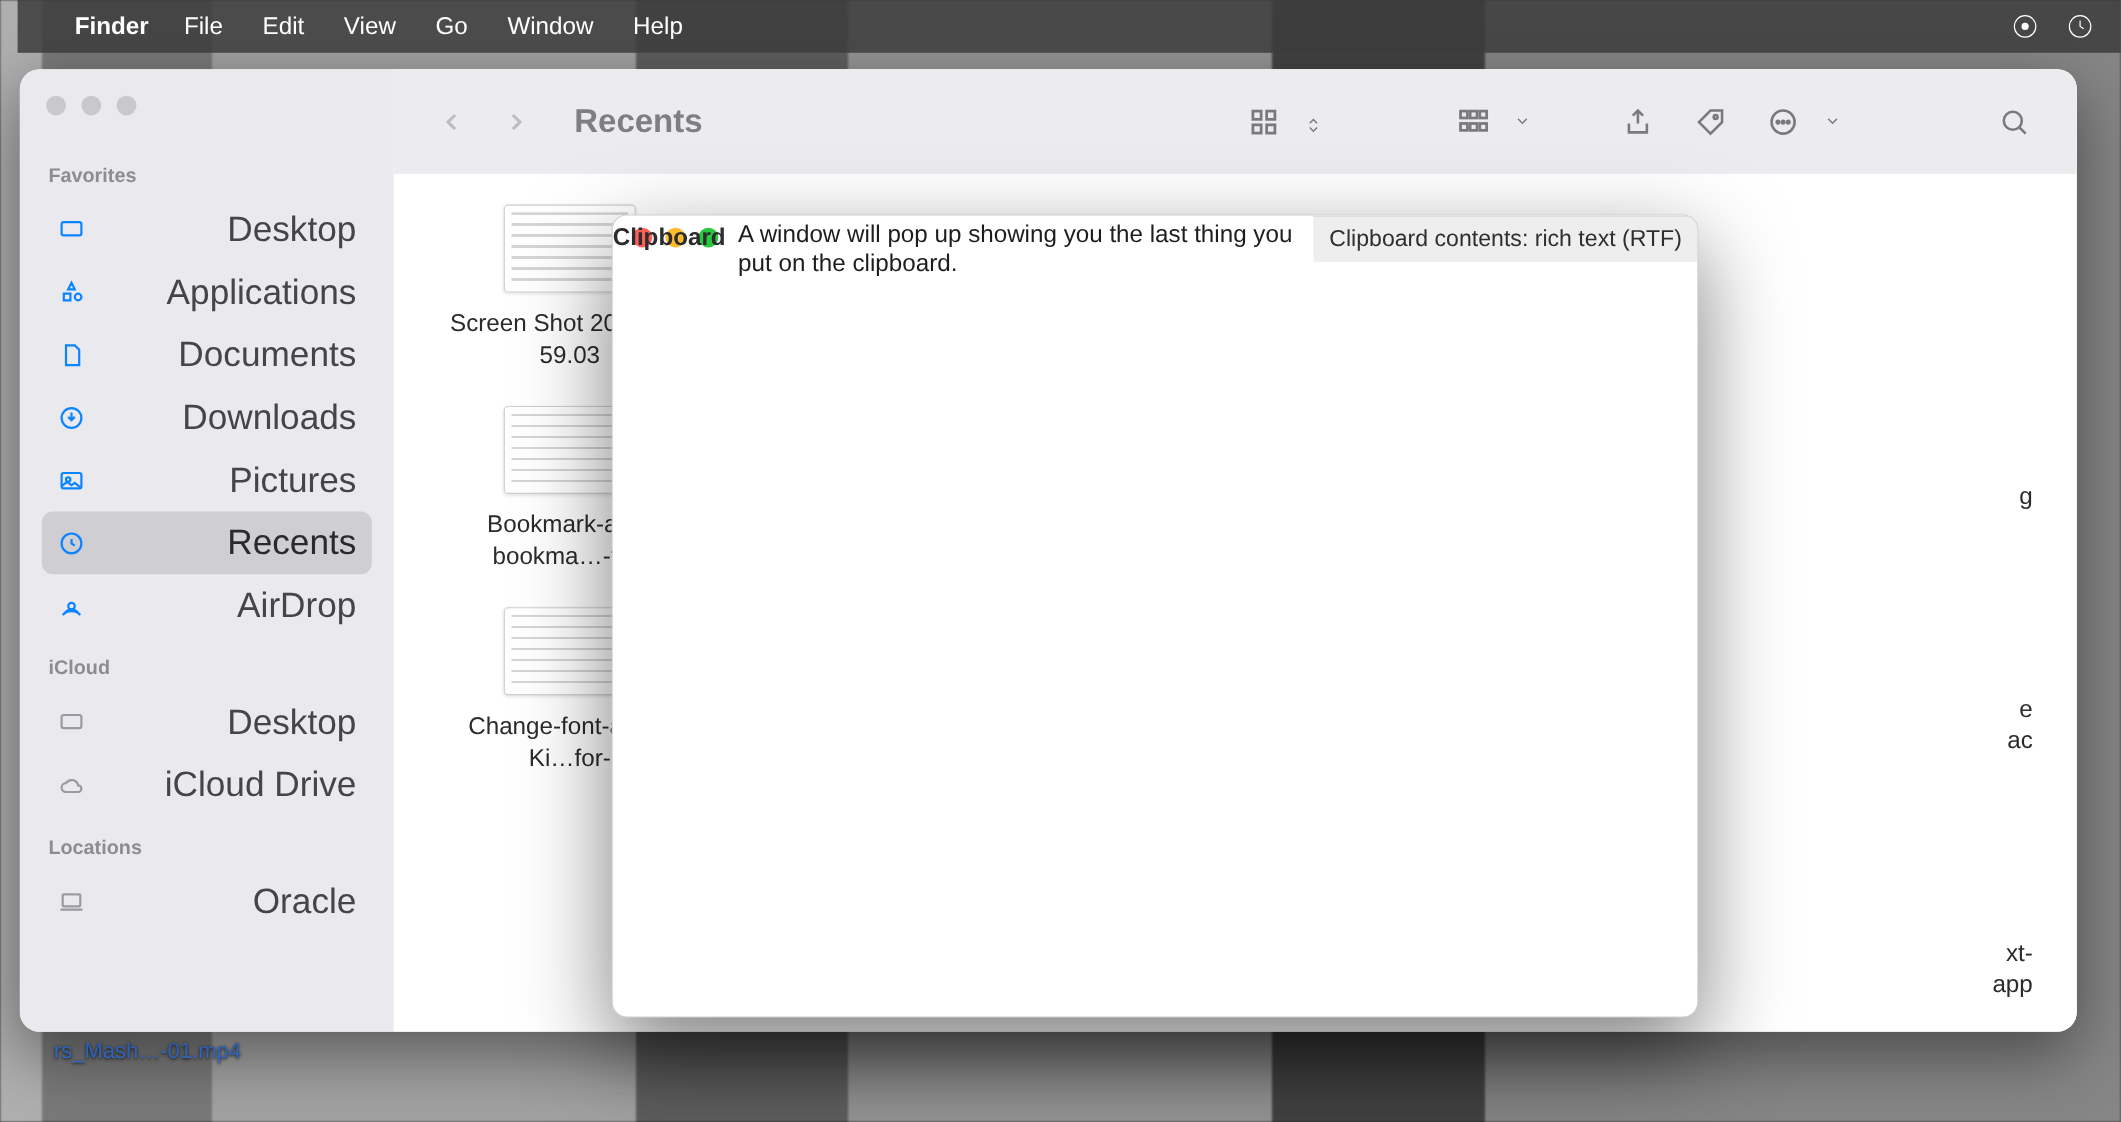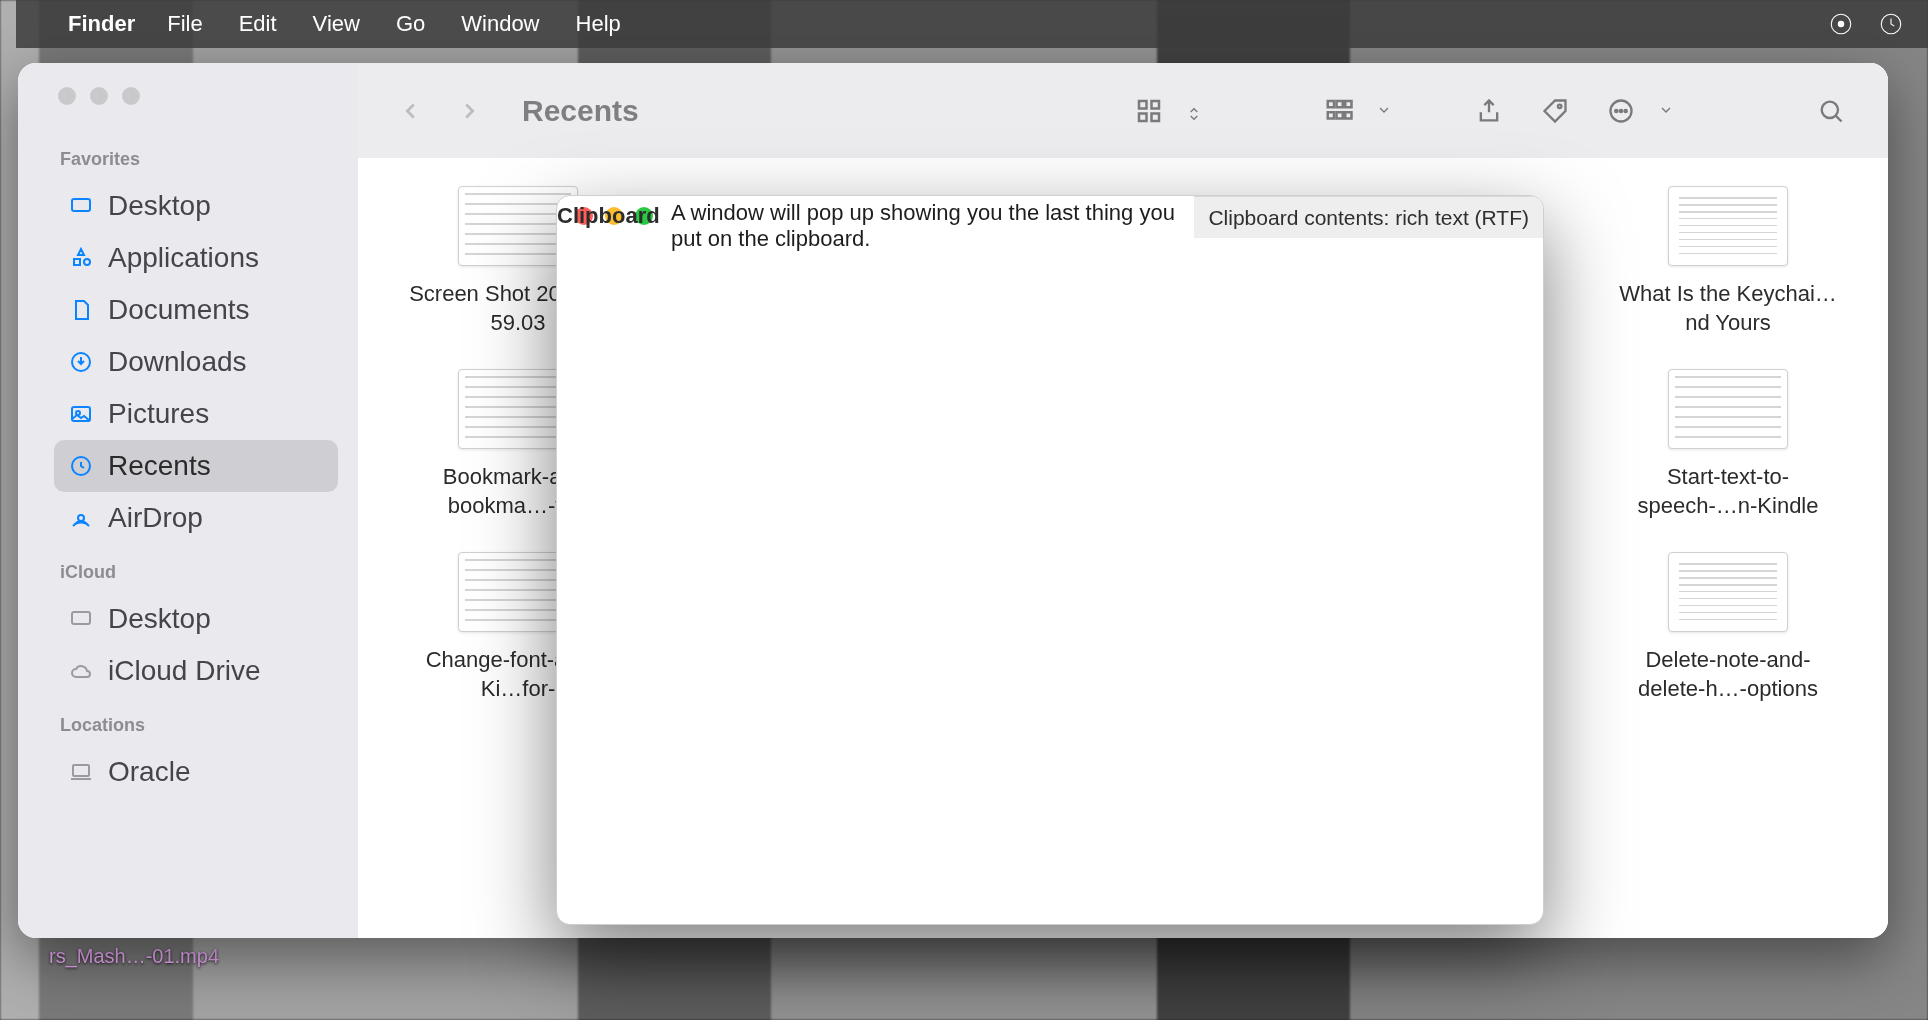--- a/index.html
+++ b/index.html
@@ -29,29 +29,29 @@
   .menubar svg { stroke: #fff; fill: none; }
 
   
   .finder {
     position: absolute; top: 63px; left: 18px; width: 1870px; height: 875px;
     background: #fff; border-radius: 18px; overflow: hidden;
     box-shadow: 0 20px 60px rgba(0,0,0,.45);
     display: flex; z-index: 10;
   }
   .sidebar {
-    width: 340px; background: #eaeaee; padding: 20px 20px 20px 36px;
+    width: 340px; background: #eaeaee; padding: 20px 20px 20px 20px;
     display: flex; flex-direction: column;
   }
   .sb-traffic { display: flex; gap: 14px; margin: 4px 0 26px 4px; }
   .sb-traffic span { width: 18px; height: 18px; border-radius: 50%; background:#c9c9cc; display:inline-block; }
   .sb-section-title { color:#8d8d91; font-size:18px; font-weight:600; margin: 18px 0 10px 6px; }
   .sb-item {
     display:flex; align-items:center; gap:14px; padding:10px 14px; border-radius:10px;
-    color:#454549; font-size:28px;
+    color:#454549; font-size:32px;justify-content:space-between;
   }
   .sb-item.selected { background:#cfcfd3; color:#2a2a2d; }
   .sb-item .ic { width:26px; height:26px; display:flex; align-items:center; justify-content:center; }
   .sb-item .ic svg { stroke:#0b84ff; stroke-width:2; fill:none; }
   .sb-item.dim .ic svg { stroke:#9a9aa0; }
   .main {
     flex:1; display:flex; flex-direction:column; background:#fff;
   }
   .toolbar {
     height:95px; background:#ececee; display:flex; align-items:center; padding:0 38px; gap:28px;
@@ -102,21 +102,21 @@
   .cw-title { position:absolute; left:0; right:0; text-align:center; font-size:22px; font-weight:700; color:#2c2c2e; pointer-events:none;}
   .cw-body { flex:1; padding: 4px 18px; font-size:22px; color:#1d1d1f; }
   .cw-footer {
     height:42px; background:#eeeeef; border-top:1px solid #d8d8da;
     display:flex; align-items:center; padding:0 14px; font-size:21px; color:#2f2f31;
   }
 
   
   .desk-file {
     position:absolute; left:24px; top:945px; z-index:5;
-    color:#f0abfc; font-size:20px; text-shadow:0 1px 3px rgba(0,0,0,.9);
+    color:#3b82f6; font-size:20px; text-shadow:0 1px 3px rgba(0,0,0,.9);
     text-align:center; width:220px;
   }
 </style>
 </head>
 <body>
 
 <div class="desktop-bg"></div>
 
 <div class="menubar">
   <span class="apple"></span>
@@ -337,34 +337,20 @@
         <div class="partial-item">
             <div class="partial">e</div>
             <div class="partial">ac</div>
           </div>
         <div class="partial-item">
             <div class="partial">xt-</div>
             <div class="partial">app</div>
           </div>
       </div>
 
-      <div class="col right">
-        <div class="file">
-            <div class="thumb doc"></div>
-            <div class="fname">What Is the Keychai…nd Yours</div>
-          </div>
-        <div class="file">
-            <div class="thumb"></div>
-            <div class="fname">Start-text-to-speech-…n-Kindle</div>
-          </div>
-        <div class="file">
-            <div class="thumb doc"></div>
-            <div class="fname">Delete-note-and-delete-h…-options</div>
-          </div>
-      </div>
     </div>
   </div>
 </div>
 
 <div class="clipboard">
   <div class="cw-titlebar">
     <div class="cw-traffic">
       <span class="tc-red"></span>
       <span class="tc-yellow"></span>
       <span class="tc-green"></span>

